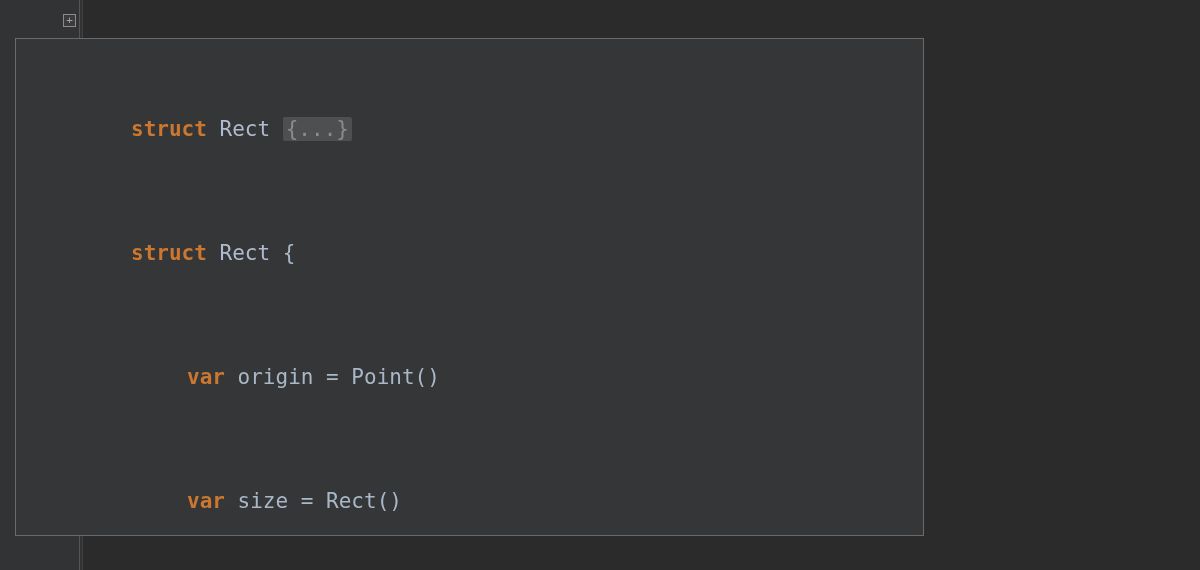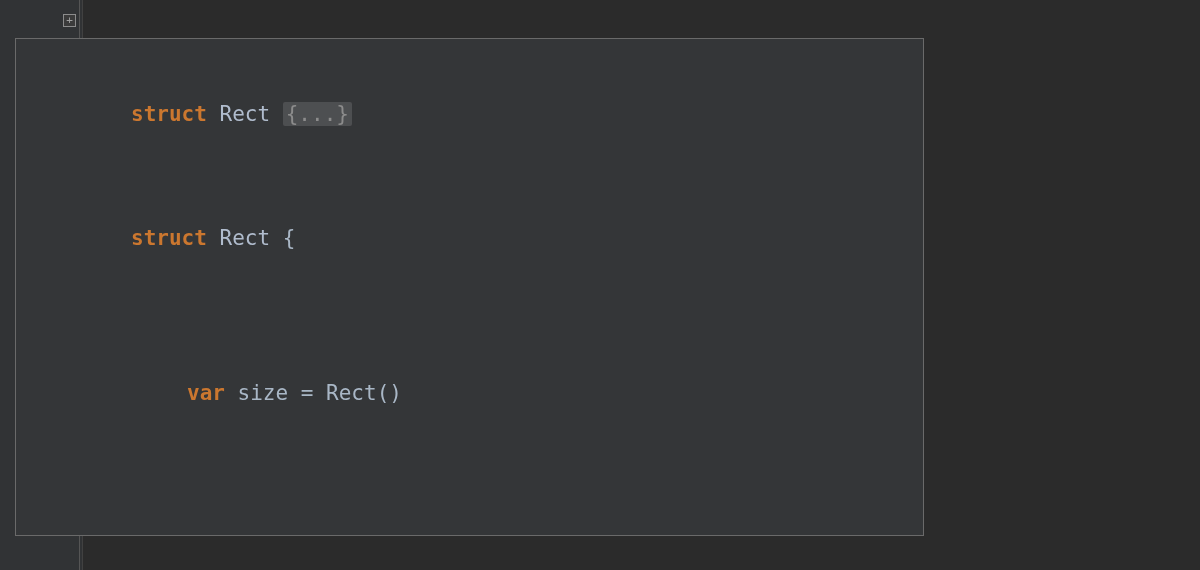--- a/index.html
+++ b/index.html
@@ -42,21 +42,21 @@
       color: #a0a0a0;
       font-size: 11px;
       line-height: 11px;
       text-align: center;
       cursor: pointer;
       user-select: none;
     }
     .editor {
       position: absolute;
       left: 83px;
-      top: 0;
+      top: 15px;
       width: 1117px;
       height: 424px;
       padding-left: 48px;
       padding-top: 6px;
       white-space: pre;
     }
     .overlay-border {
       position: absolute;
       left: 15px;
       top: 38px;
@@ -93,20 +93,21 @@
 </div>
 
 <div class="overlay-border"></div>
 
 <div class="editor">
 
   <div class="code-line"><span class="kw">struct</span><span class="type"> Rect </span><span class="fold-marker">{...}</span></div>
 
   <div class="code-line"><span class="kw">struct</span><span class="type"> Rect </span><span class="punct">{</span></div>
 
+  <div class="code-line i1"><span class="kw">var</span><span class="ident"> origin = Point()</span></div>
 
   <div class="code-line i1"><span class="kw">var</span><span class="ident"> size = Rect()</span></div>
 
   
 
   
 
   
 
   

